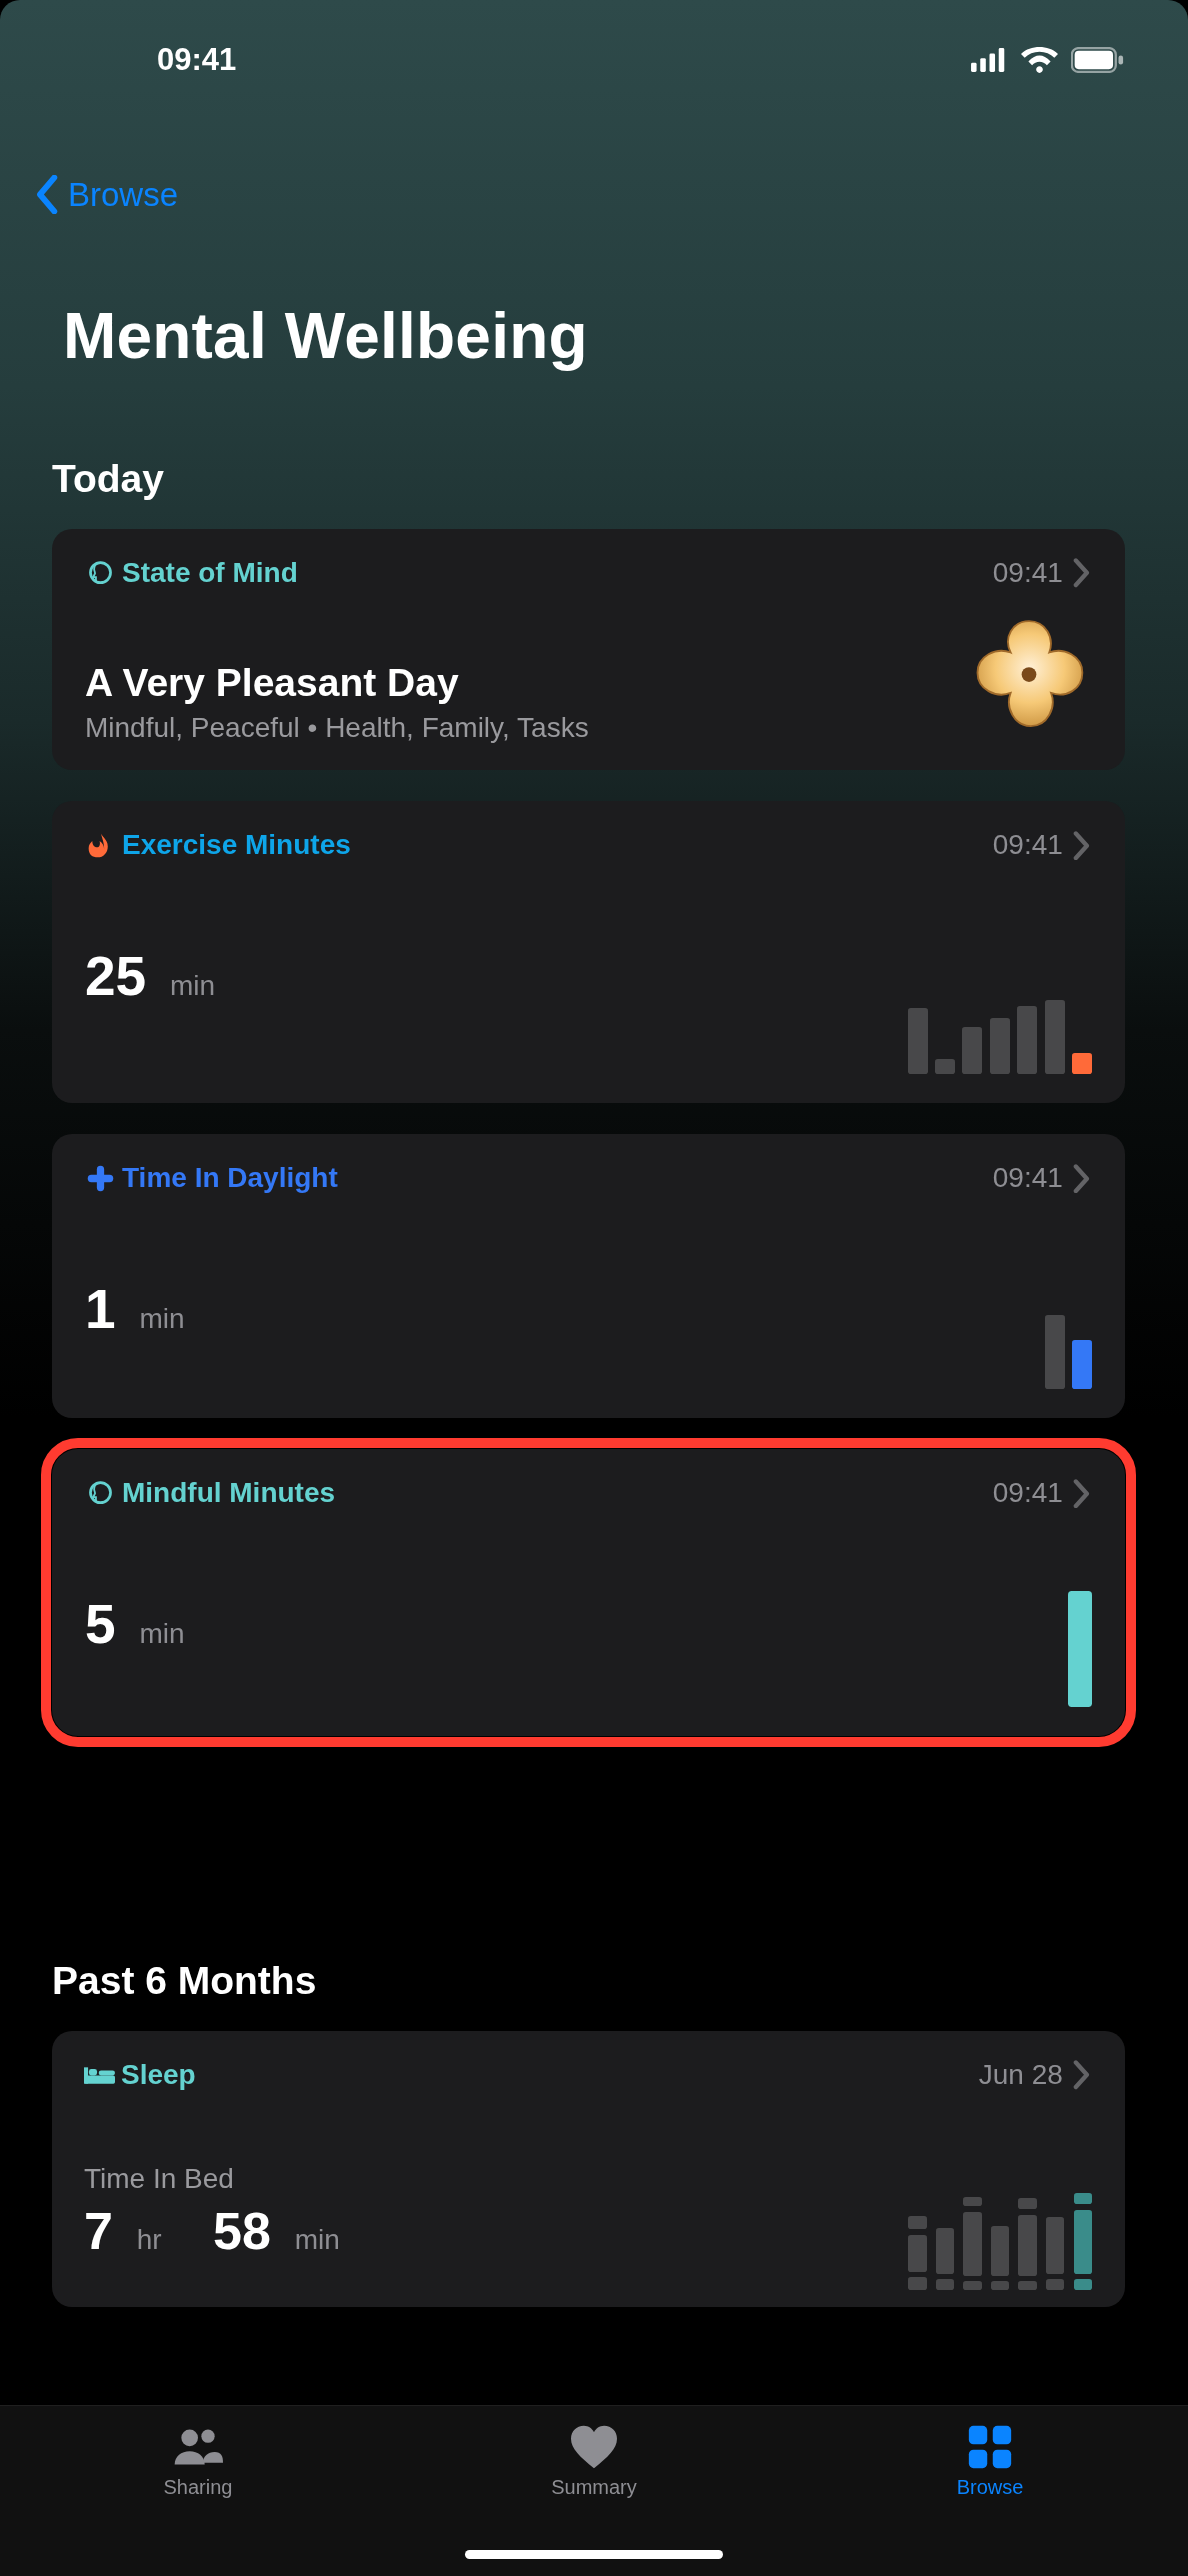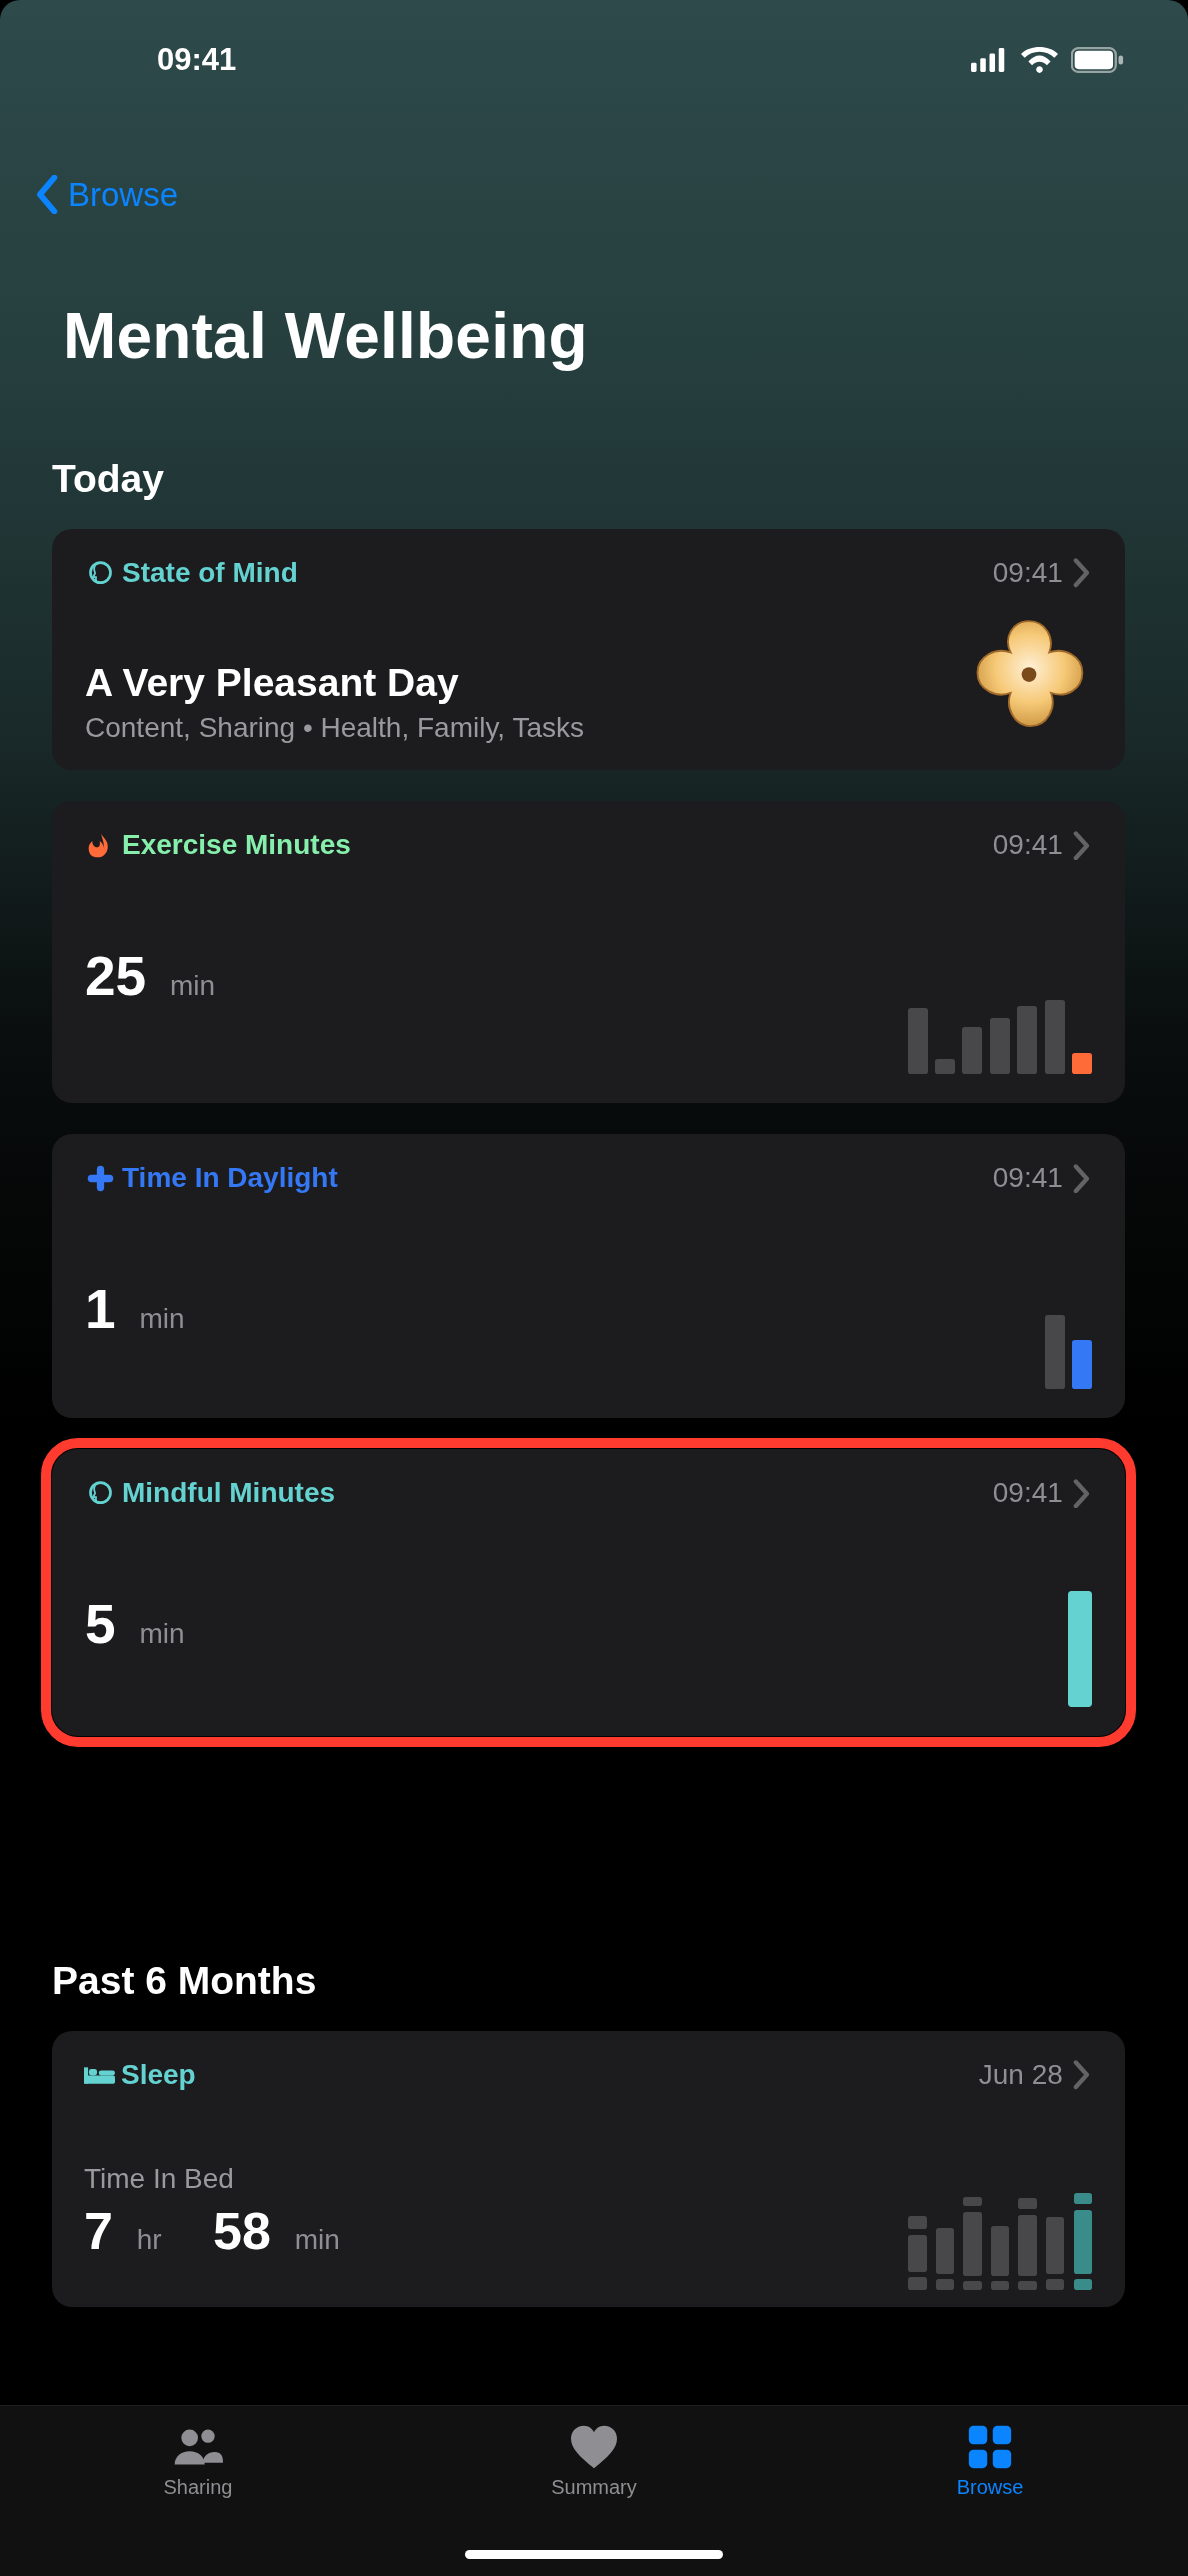--- a/index.html
+++ b/index.html
@@ -26,21 +26,21 @@
 
 
 .card { background:#1c1c1e; border-radius:20px; padding:28px 33px 26px 33px; margin-bottom:31px; position:relative; }
 .card-head { display:flex; align-items:center; justify-content:space-between; }
 .card-title { display:flex; align-items:center; gap:6px; font-size:28px; font-weight:600; }
 .card-time { display:flex; align-items:center; gap:9.2px; font-size:28px; color:#8e8e93; }
 .card-time svg { width:20px; height:29.5px; }
 .icon { width:31px; height:31px; display:block; }
 
 .teal { color:#64d2d0; }
-.orange { color:#86efac; }
+.orange { color:#0ea5e9; }
 .blue { color:#3478f6; }
 
 .card-body { margin-top:83px; }
 .big-value { font-size:55px; font-weight:700; display:flex; align-items:baseline; gap:22px; }
 .big-value .unit { font-size:28px; font-weight:500; color:#8e8e93; margin-left:1.8px;}
 .sleep-value { font-size:52px; }
 .sleep-value .unit { font-size:28px; }
 
 
 .som-body { margin-top:72px; position:relative; }
@@ -125,21 +125,21 @@
         </div>
         <div class="card-time">
           <span>09:41</span>
           <svg viewBox="0 0 14 24">
               <path d="M2 2l9 10-9 10" stroke="#636366" stroke-width="3.5" fill="none" stroke-linecap="round" stroke-linejoin="round"></path>
             </svg>
         </div>
       </div>
       <div class="som-body">
         <h2>A Very Pleasant Day</h2>
-        <p>Content, Sharing • Health, Family, Tasks</p>
+        <p>Mindful, Peaceful • Health, Family, Tasks</p>
         <svg class="flower" viewBox="0 0 150 150">
           <defs>
               <radialGradient id="fg" cx="50%" cy="45%" r="60%">
                 <stop offset="0%" stop-color="#fff0d6"></stop>
                 <stop offset="55%" stop-color="#f6c977"></stop>
                 <stop offset="100%" stop-color="#c8903c"></stop>
               </radialGradient>
             </defs>
           <g fill="url(#fg)" stroke="#a06a2a" stroke-width="2">
             <path d="M75 10c18 0 28 18 22 34 16-6 36 4 36 22s-18 28-34 22c6 16-4 36-22 36s-28-20-22-36c-16 6-36-4-36-22s20-28 36-22C47 28 57 10 75 10z"></path>

